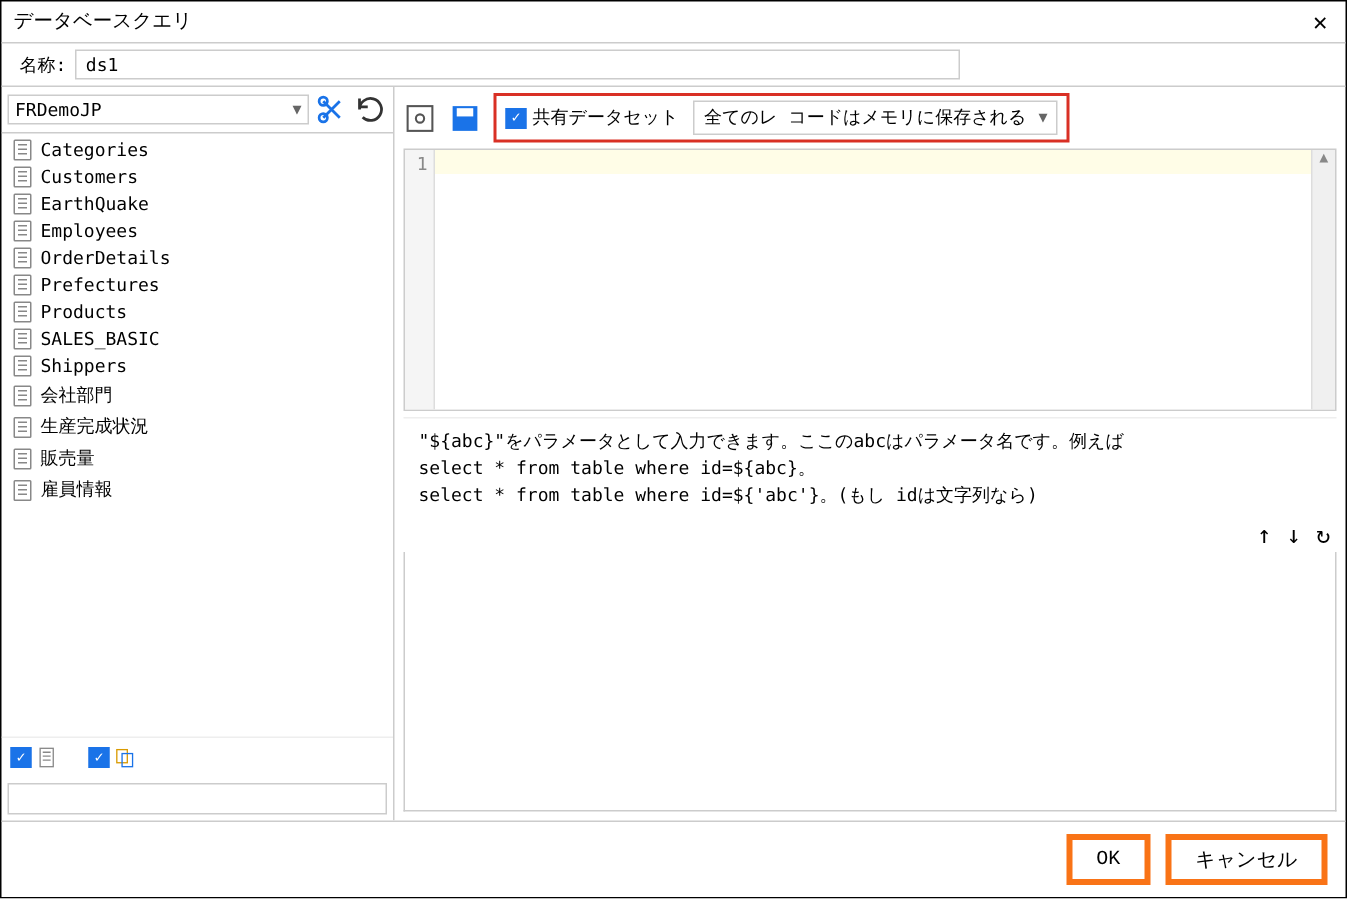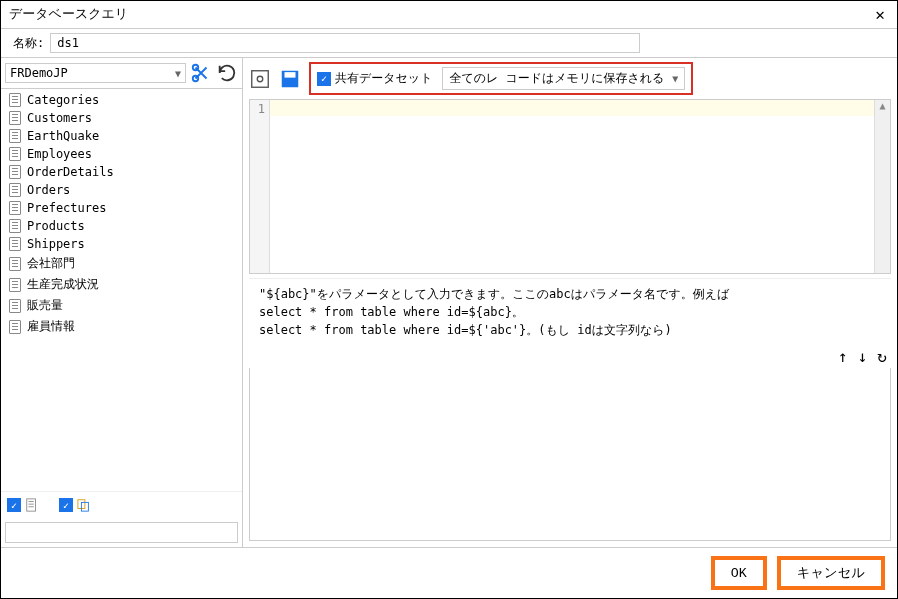--- a/index.html
+++ b/index.html
@@ -5,21 +5,21 @@
 * { box-sizing: border-box; margin: 0; padding: 0; }
 body { font-family: "MS Gothic", "Meiryo", monospace, sans-serif; font-size: 12px; background: #fff; color: #000; }
 .window { width: 898px; height: 599px; border: 1px solid #000; display: flex; flex-direction: column; background: #fff; }
 .titlebar { display: flex; justify-content: space-between; padding: 4px 8px; border-bottom: 1px solid #ccc; }
 .titlebar .title { font-size: 13px; }
 .titlebar .close { font-size: 16px; cursor: pointer; padding: 0 4px; }
 .namerow { display: flex; align-items: center; padding: 4px 12px; gap: 6px; }
 .namerow label { white-space: nowrap; }
 .namerow input { flex: 1; border: 1px solid #ccc; padding: 2px 6px; font-family: inherit; font-size: 12px; max-width: 590px; }
 .body { flex: 1; display: flex; border-top: 1px solid #ccc; overflow: hidden; }
-.left { width: 242px; display: flex; flex-direction: column; border-right: 1px solid #ccc; }
+.left { width: 262px; display: flex; flex-direction: column; border-right: 1px solid #ccc; }
 .left-top { display: flex; align-items: center; padding: 4px; gap: 4px; border-bottom: 1px solid #ccc; }
 .db-select { flex: 1; border: 1px solid #ccc; padding: 2px 4px; display: flex; align-items: center; justify-content: space-between; background: #fff; }
 .db-select .chev { color: #666; font-size: 10px; }
 .iconbtn { width: 22px; height: 22px; display: flex; align-items: center; justify-content: center; cursor: pointer; }
 .table-list { flex: 1; overflow: auto; padding: 2px; }
 .table-item { display: flex; align-items: center; gap: 6px; padding: 2px 6px; cursor: pointer; font-family: monospace; }
 .table-icon { width: 12px; height: 14px; border: 1px solid #888; border-radius: 1px; background: #fff; position: relative; flex-shrink: 0; }
 .table-icon::before { content: ""; position: absolute; left: 2px; right: 2px; top: 2px; height: 1px; background: #888; box-shadow: 0 3px 0 #888, 0 6px 0 #888; }
 .left-bottom { padding: 6px; display: flex; gap: 20px; align-items: center; border-top: 1px solid #eee; }
 .left-search { padding: 4px; }
@@ -101,29 +101,29 @@
           <div class="table-item">
             <span class="table-icon"></span>
             <span>Employees</span>
           </div>
           <div class="table-item">
             <span class="table-icon"></span>
             <span>OrderDetails</span>
           </div>
           <div class="table-item">
             <span class="table-icon"></span>
-            <span>Orders</span>
-          </div>
-          <div class="table-item">
-            <span class="table-icon"></span>
             <span>Prefectures</span>
           </div>
           <div class="table-item">
             <span class="table-icon"></span>
             <span>Products</span>
+          </div>
+          <div class="table-item">
+            <span class="table-icon"></span>
+            <span>SALES_BASIC</span>
           </div>
           <div class="table-item">
             <span class="table-icon"></span>
             <span>Shippers</span>
           </div>
           <div class="table-item">
             <span class="table-icon"></span>
             <span>会社部門</span>
           </div>
           <div class="table-item">

